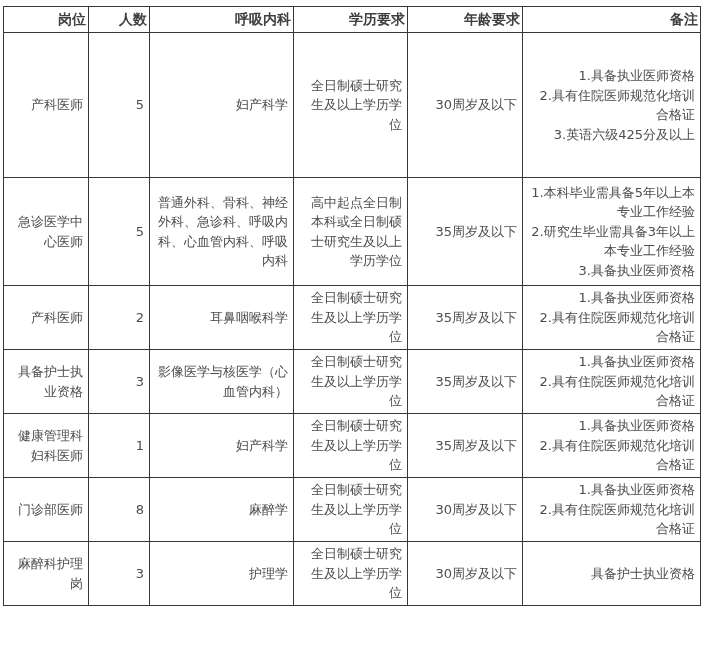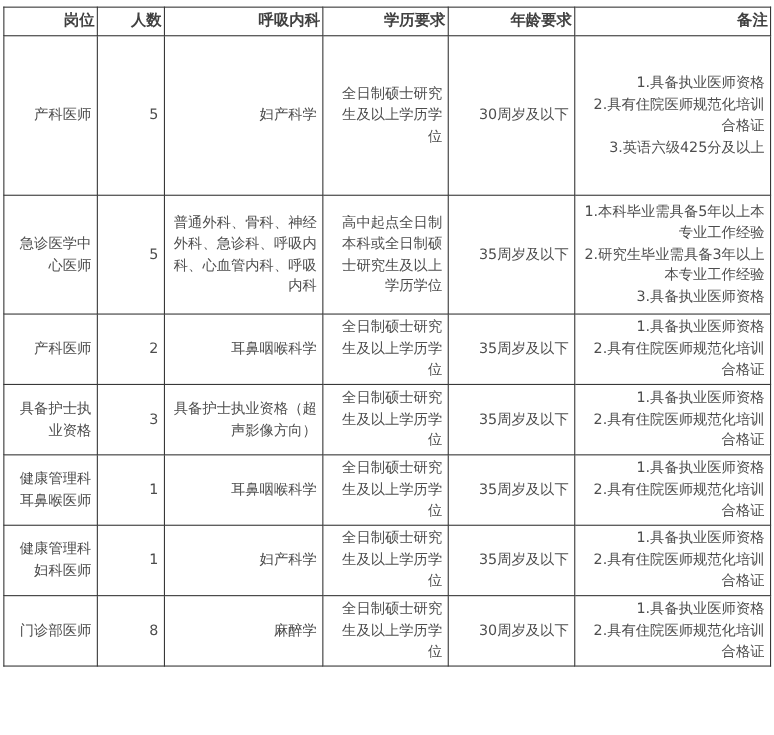--- a/index.html
+++ b/index.html
@@ -101,30 +101,21 @@
         <td class="col-count">2</td>
         <td class="col-major">耳鼻咽喉科学</td>
         <td class="col-education">全日制硕士研究生及以上学历学位</td>
         <td class="col-age">35周岁及以下</td>
         <td class="col-notes">1.具备执业医师资格
 2.具有住院医师规范化培训合格证</td>
       </tr>
       <tr class="row-3">
         <td class="col-position">具备护士执业资格</td>
         <td class="col-count">3</td>
-        <td class="col-major">具备护士执业资格（超声影像方向）</td>
-        <td class="col-education">全日制硕士研究生及以上学历学位</td>
-        <td class="col-age">35周岁及以下</td>
-        <td class="col-notes">1.具备执业医师资格
-2.具有住院医师规范化培训合格证</td>
-      </tr>
-      <tr class="row-4">
-        <td class="col-position">健康管理科耳鼻喉医师</td>
-        <td class="col-count">1</td>
-        <td class="col-major">耳鼻咽喉科学</td>
+        <td class="col-major">影像医学与核医学（心血管内科）</td>
         <td class="col-education">全日制硕士研究生及以上学历学位</td>
         <td class="col-age">35周岁及以下</td>
         <td class="col-notes">1.具备执业医师资格
 2.具有住院医师规范化培训合格证</td>
       </tr>
       <tr class="row-5">
         <td class="col-position">健康管理科妇科医师</td>
         <td class="col-count">1</td>
         <td class="col-major">妇产科学</td>
         <td class="col-education">全日制硕士研究生及以上学历学位</td>
@@ -134,15 +125,23 @@
       </tr>
       <tr class="row-6">
         <td class="col-position">门诊部医师</td>
         <td class="col-count">8</td>
         <td class="col-major">麻醉学</td>
         <td class="col-education">全日制硕士研究生及以上学历学位</td>
         <td class="col-age">30周岁及以下</td>
         <td class="col-notes">1.具备执业医师资格
 2.具有住院医师规范化培训合格证</td>
       </tr>
+      <tr class="row-7">
+        <td class="col-position">麻醉科护理岗</td>
+        <td class="col-count">3</td>
+        <td class="col-major">护理学</td>
+        <td class="col-education">全日制硕士研究生及以上学历学位</td>
+        <td class="col-age">30周岁及以下</td>
+        <td class="col-notes">具备护士执业资格</td>
+      </tr>
     </tbody>
   </table>
 </div>
 
 </body></html>

